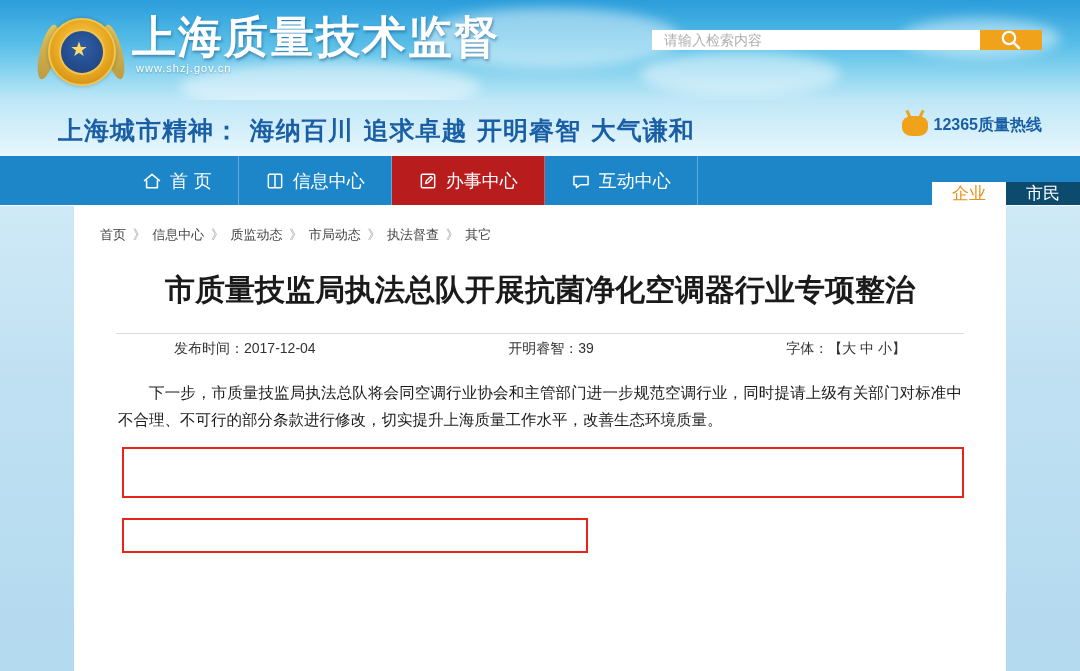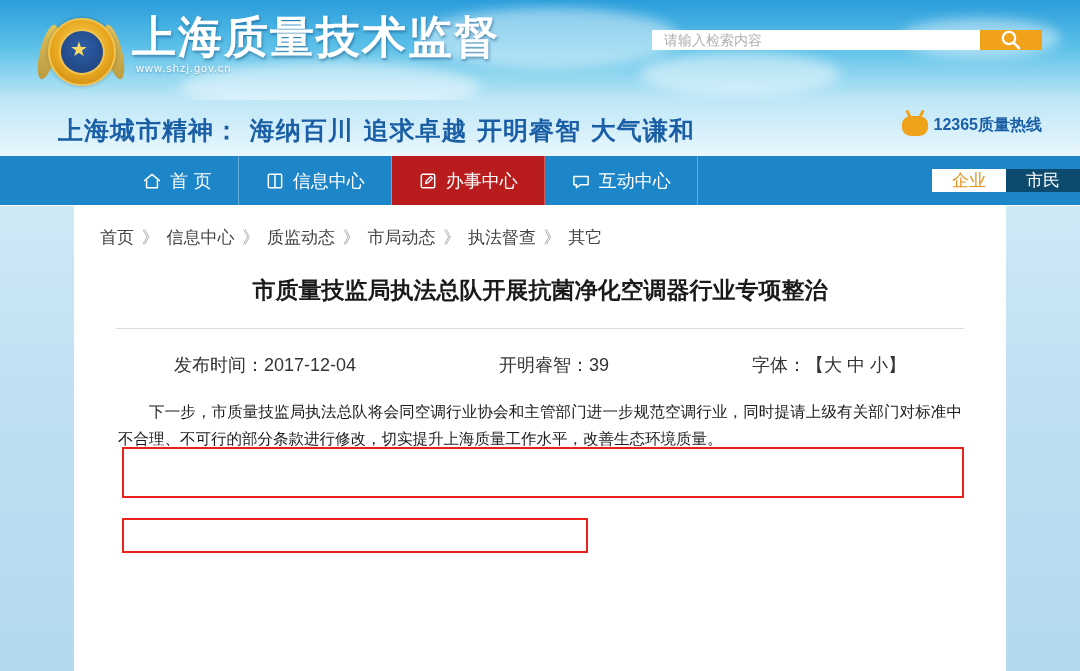--- a/index.html
+++ b/index.html
@@ -187,21 +187,21 @@
     font-size: 18px;
     cursor: pointer;
     border-right: 1px solid rgba(255,255,255,0.3);
     font-family: "DejaVu Sans", "Liberation Sans", sans-serif;
   }
   .nav-item:first-of-type { border-left: 1px solid rgba(255,255,255,0.3); }
   .nav-item.active { background: #b91c1c; }
   .nav-spacer { flex: 1; }
   .nav-right {
     display: flex;
-    align-items: center;
+    align-items: flex-end;
   }
   .nav-tag {
     display: flex;
     align-items: center;
     padding: 0 20px;
     font-size: 17px;
     cursor: pointer;
     font-family: "DejaVu Sans", "Liberation Sans", sans-serif;
   }
   .nav-tag.enterprise { background: #ffffff; color: #e8901b; }
@@ -219,44 +219,44 @@
     left: 74px;
     top: 206px;
     width: 932px;
     min-height: 465px;
     background: #ffffff;
     padding: 0;
   }
 
   .breadcrumb {
     padding: 20px 4px 0 26px;
-    font-size: 17px;
+    font-size: 13px;
     color: #444;
   }
   .breadcrumb span { color: #444; }
   .breadcrumb .sep { color: #999; margin: 0 3px; }
 
   .article-title {
     margin: 26px 40px 0 40px;
     text-align: center;
-    font-size: 23px;
+    font-size: 30px;
     font-weight: bold;
     color: #1a1a1a;
     font-family: "DejaVu Sans", "Liberation Sans", sans-serif;
   }
 
   .meta-rule {
     margin: 22px 42px 0 42px;
     border-top: 1px solid #dcdcdc;
   }
   .meta-row {
     display: flex;
     justify-content: space-between;
-    margin: 24px 100px 0 100px;
-    font-size: 18px;
+    margin: 6px 100px 0 100px;
+    font-size: 14px;
     color: #333;
   }
   .meta-row .fontsize a { color: #333; text-decoration: none; cursor: pointer; }
 
   .article-body {
     margin: 22px 44px 0 44px;
     font-size: 15.5px;
     line-height: 27px;
     color: #1a1a1a;
     text-align: justify;

